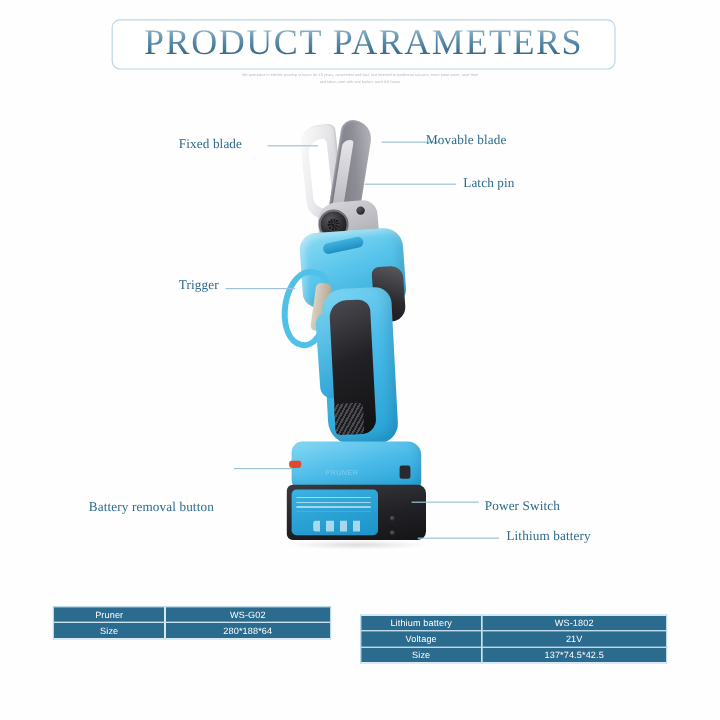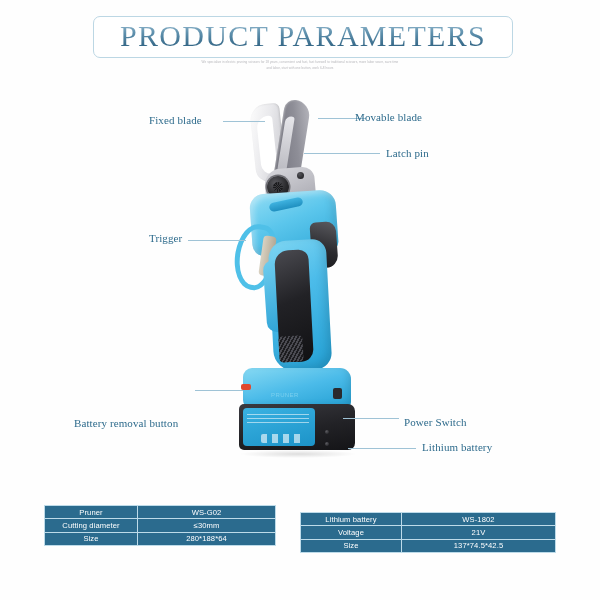--- a/index.html
+++ b/index.html
@@ -352,24 +352,20 @@
   <div class="leader" style="left:348px;top:448px;width:68px;"></div>
   <div class="lbl" style="left:422px;top:441px;">Lithium battery</div>
 
   <table class="tbl" id="tbl-left">
     <tbody>
         <tr>
           <td class="c1">Pruner</td>
           <td>WS-G02</td>
         </tr>
         <tr>
-          <td class="c1">Cutting diameter</td>
-          <td>≤30mm</td>
-        </tr>
-        <tr>
           <td class="c1">Size</td>
           <td>280*188*64</td>
         </tr>
       </tbody>
   </table>
 
   <table class="tbl" id="tbl-right">
     <tbody>
         <tr>
           <td class="c1">Lithium battery</td>

